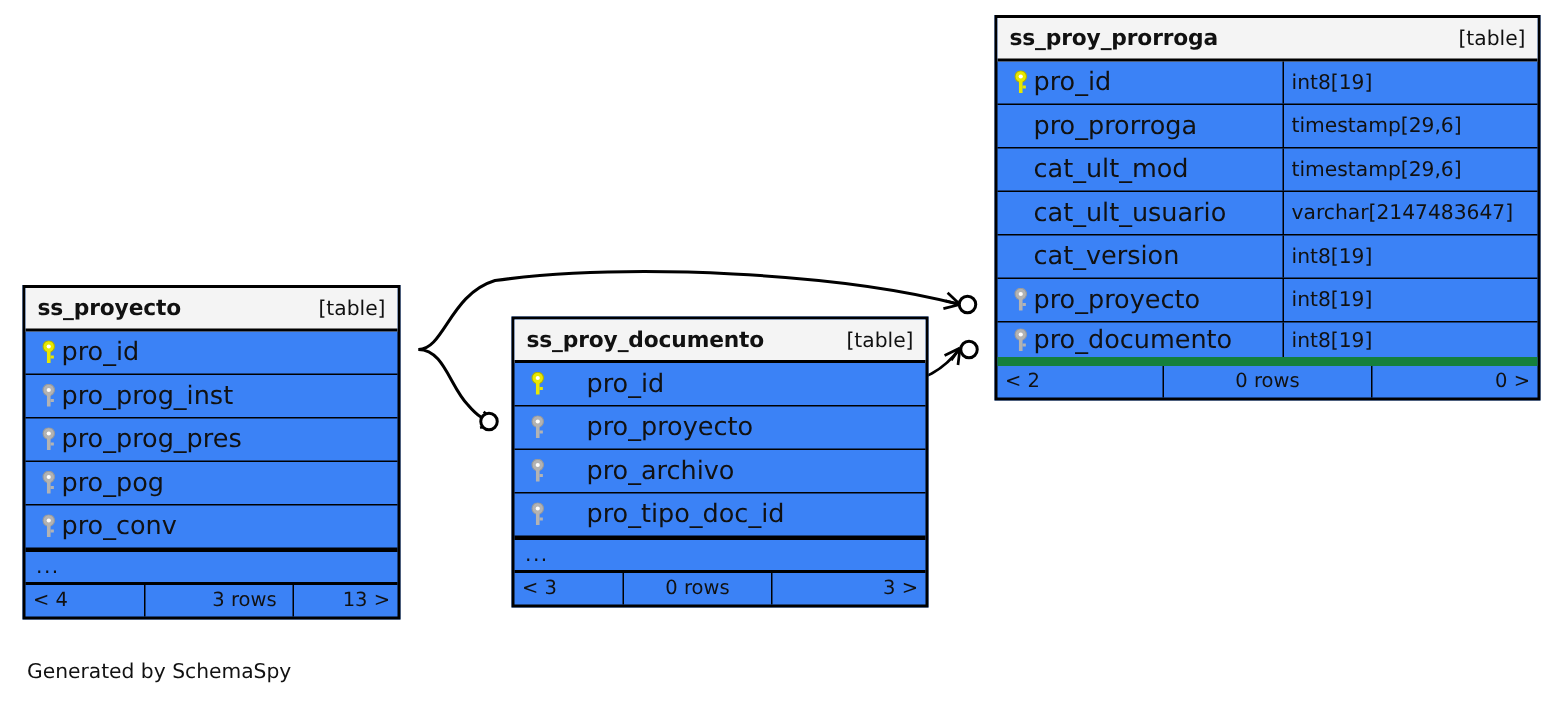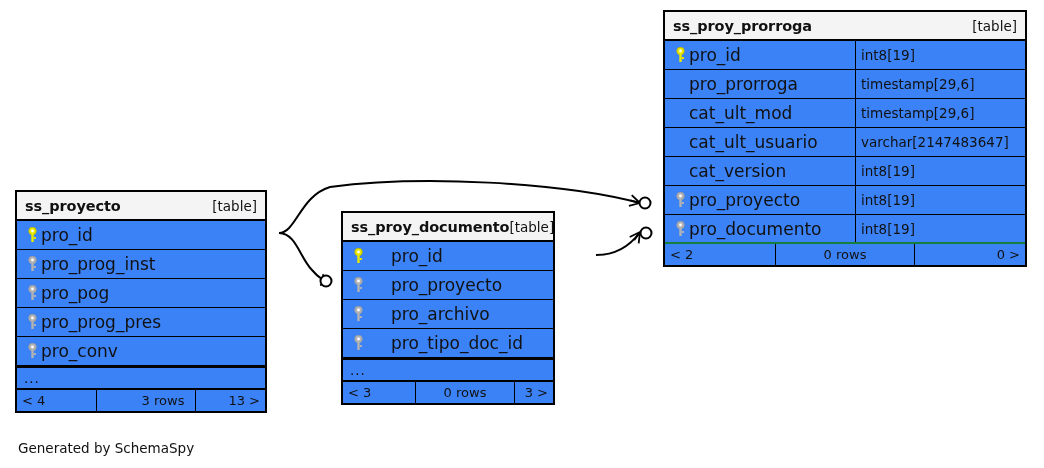--- a/index.html
+++ b/index.html
@@ -198,35 +198,35 @@
     <div class="col-row">
       <div class="col-name-cell">
         <span class="keyslot">
           <svg width="11" height="16" viewBox="0 0 11 16">
             <circle cx="5.5" cy="4" r="3.8" fill="#b3b3b3" stroke="#9a9a9a" stroke-width="0.7"></circle>
             <circle cx="5.5" cy="4" r="1.4" fill="#ffffff"></circle>
             <rect x="4.3" y="6" width="2.4" height="9" fill="#b3b3b3"></rect>
             <rect x="6.7" y="10" width="2.2" height="2" fill="#b3b3b3"></rect>
           </svg>
         </span>
+        <span class="col-label">pro_prog_pres</span>
+      </div>
+    </div>
+
+    <div class="col-row">
+      <div class="col-name-cell">
+        <span class="keyslot">
+          <svg width="11" height="16" viewBox="0 0 11 16">
+            <circle cx="5.5" cy="4" r="3.8" fill="#b3b3b3" stroke="#9a9a9a" stroke-width="0.7"></circle>
+            <circle cx="5.5" cy="4" r="1.4" fill="#ffffff"></circle>
+            <rect x="4.3" y="6" width="2.4" height="9" fill="#b3b3b3"></rect>
+            <rect x="6.7" y="10" width="2.2" height="2" fill="#b3b3b3"></rect>
+          </svg>
+        </span>
         <span class="col-label">pro_pog</span>
-      </div>
-    </div>
-
-    <div class="col-row">
-      <div class="col-name-cell">
-        <span class="keyslot">
-          <svg width="11" height="16" viewBox="0 0 11 16">
-            <circle cx="5.5" cy="4" r="3.8" fill="#b3b3b3" stroke="#9a9a9a" stroke-width="0.7"></circle>
-            <circle cx="5.5" cy="4" r="1.4" fill="#ffffff"></circle>
-            <rect x="4.3" y="6" width="2.4" height="9" fill="#b3b3b3"></rect>
-            <rect x="6.7" y="10" width="2.2" height="2" fill="#b3b3b3"></rect>
-          </svg>
-        </span>
-        <span class="col-label">pro_prog_pres</span>
       </div>
     </div>
 
     <div class="col-row">
       <div class="col-name-cell">
         <span class="keyslot">
           <svg width="11" height="16" viewBox="0 0 11 16">
             <circle cx="5.5" cy="4" r="3.8" fill="#b3b3b3" stroke="#9a9a9a" stroke-width="0.7"></circle>
             <circle cx="5.5" cy="4" r="1.4" fill="#ffffff"></circle>
             <rect x="4.3" y="6" width="2.4" height="9" fill="#b3b3b3"></rect>
@@ -239,21 +239,21 @@
 
     <div class="ellipsis-row">...</div>
 
     <div class="footer-row">
       <div class="foot-cell foot-left" style="width:79px;">&lt; 4</div>
       <div class="foot-cell foot-center" style="width:100px;padding-left:39px;">3 rows</div>
       <div class="foot-cell foot-right" style="flex:1 1 auto;">13 &gt;</div>
     </div>
   </div>
 
-  <div class="table-node" id="node-ss_proy_documento" style="left:341px; top:211px; width:214px;">
+  <div class="table-node" id="node-ss_proy_documento" style="left:341px; top:211px; width:278px;">
     <div class="tbl-header">
       <span class="tbl-name">ss_proy_documento</span>
       <span class="tbl-kind">[table]</span>
     </div>
 
     <div class="col-row indent">
       <div class="col-name-cell">
         <span class="keyslot">
           <svg width="11" height="16" viewBox="0 0 11 16">
             <circle cx="5.5" cy="4" r="3.8" fill="#e8e800" stroke="#b0b000" stroke-width="0.7"></circle>
@@ -378,21 +378,21 @@
             <circle cx="5.5" cy="4" r="1.4" fill="#ffffff"></circle>
             <rect x="4.3" y="6" width="2.4" height="9" fill="#b3b3b3"></rect>
             <rect x="6.7" y="10" width="2.2" height="2" fill="#b3b3b3"></rect>
           </svg>
         </span>
         <span class="col-label">pro_proyecto</span>
       </div>
       <div class="col-type-cell" style="flex:1 1 auto;">int8[19]</div>
     </div>
 
-    <div class="col-row" style="border-bottom:2px solid #15803d;">
+    <div class="col-row" style="border-bottom:6px solid #15803d;">
       <div class="col-name-cell" style="width:190px; flex:0 0 190px;">
         <span class="keyslot">
           <svg width="11" height="16" viewBox="0 0 11 16">
             <circle cx="5.5" cy="4" r="3.8" fill="#b3b3b3" stroke="#9a9a9a" stroke-width="0.7"></circle>
             <circle cx="5.5" cy="4" r="1.4" fill="#ffffff"></circle>
             <rect x="4.3" y="6" width="2.4" height="9" fill="#b3b3b3"></rect>
             <rect x="6.7" y="10" width="2.2" height="2" fill="#b3b3b3"></rect>
           </svg>
         </span>
         <span class="col-label">pro_documento</span>

